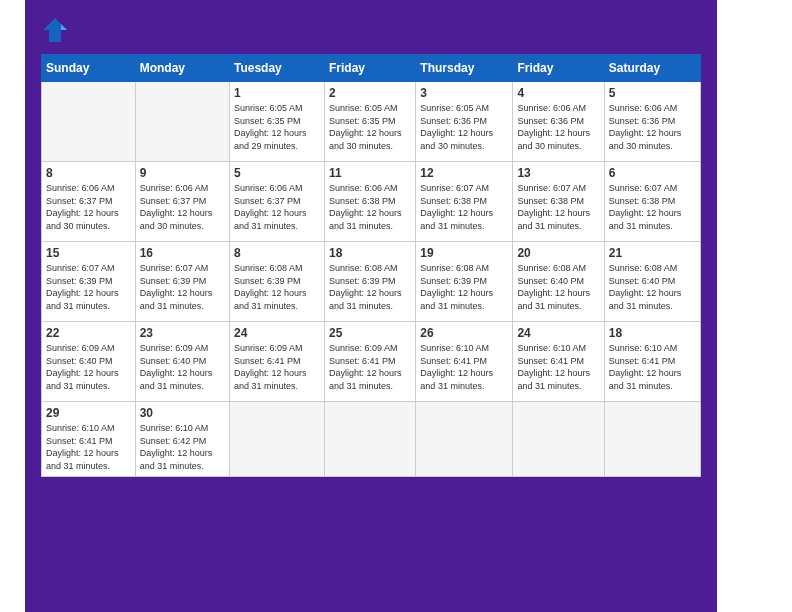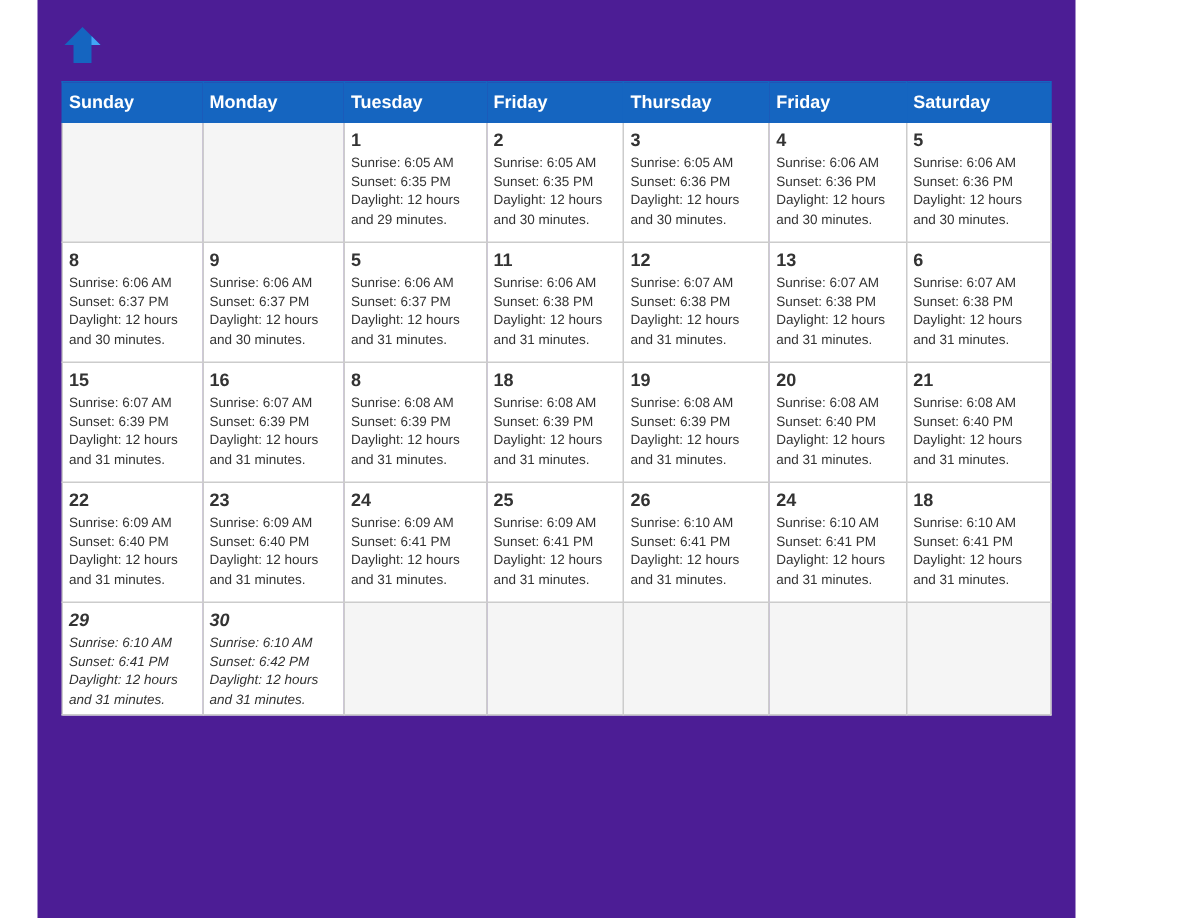--- a/index.html
+++ b/index.html
@@ -91,21 +91,20 @@
       display: block;
       margin-bottom: 2px;
     }
     .day-info {
       font-size: 9px;
       color: #333;
       line-height: 1.4;
     }
     .last-row td {
       height: 70px;
-      font-style: italic;
     }
   </style>
 </head>
 <body>
 
 <div class="page">
   <div class="header">
     <div class="logo">
       <svg class="logo-icon" viewBox="0 0 28 28">
         <polygon points="14,2 26,14 20,14 20,26 8,26 8,14 2,14" fill="#1565c0"></polygon>

